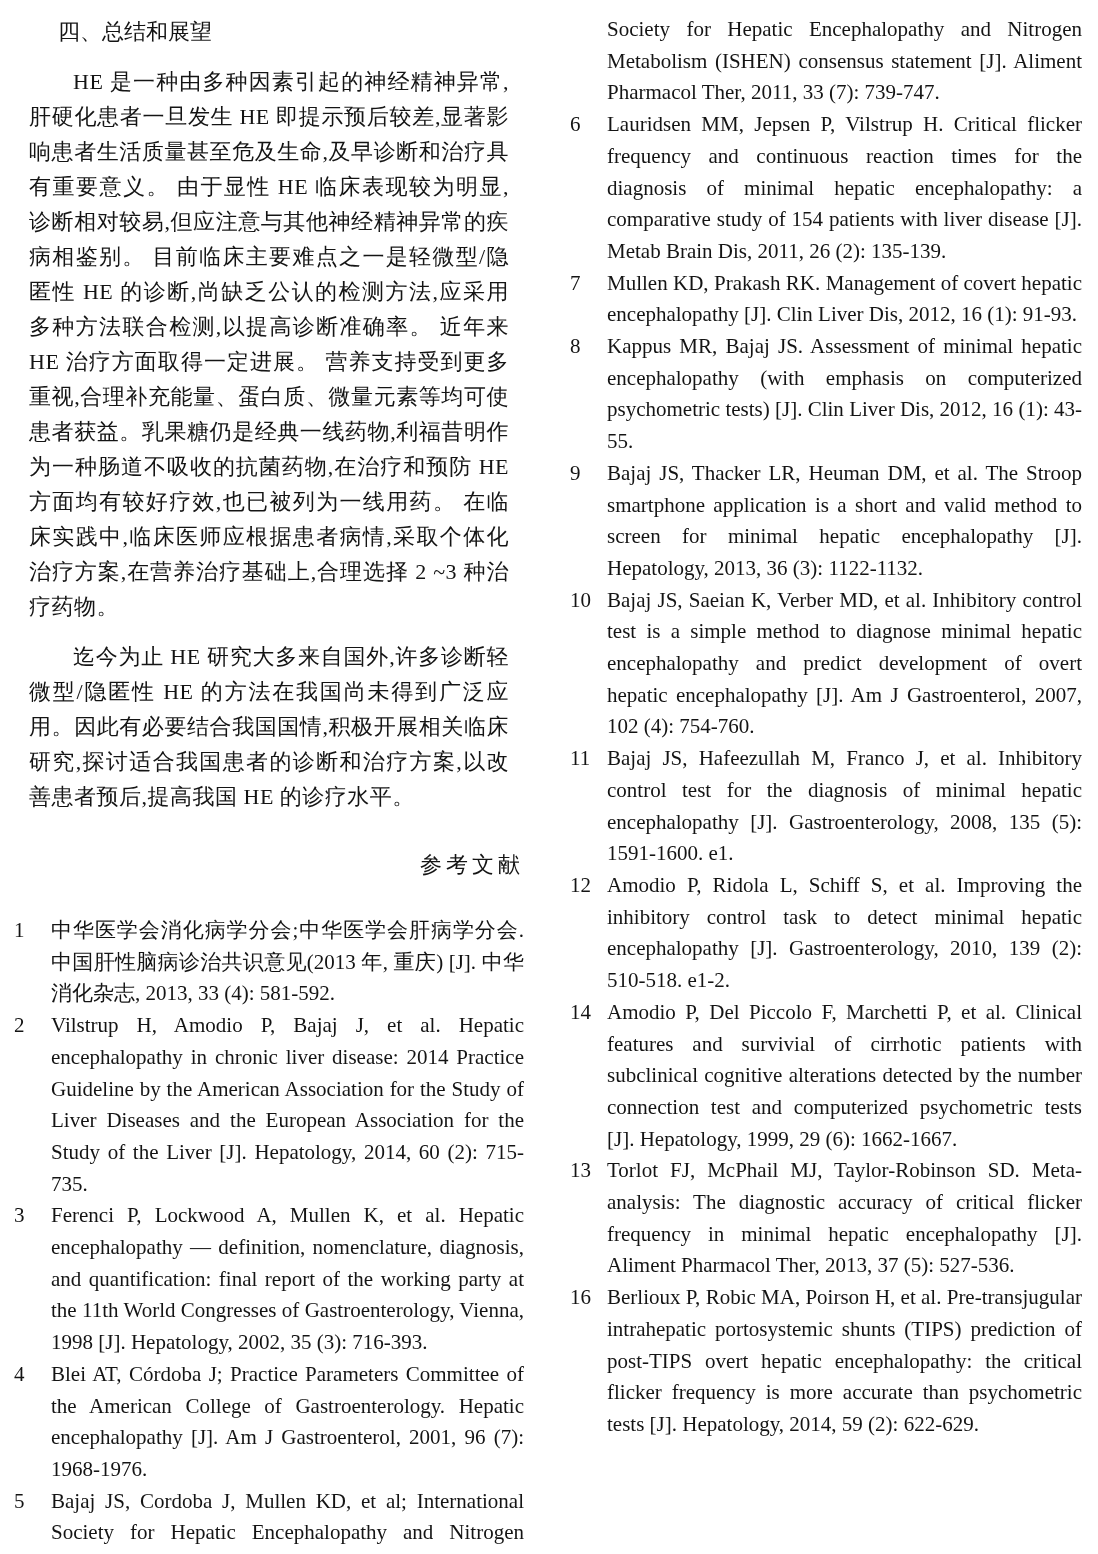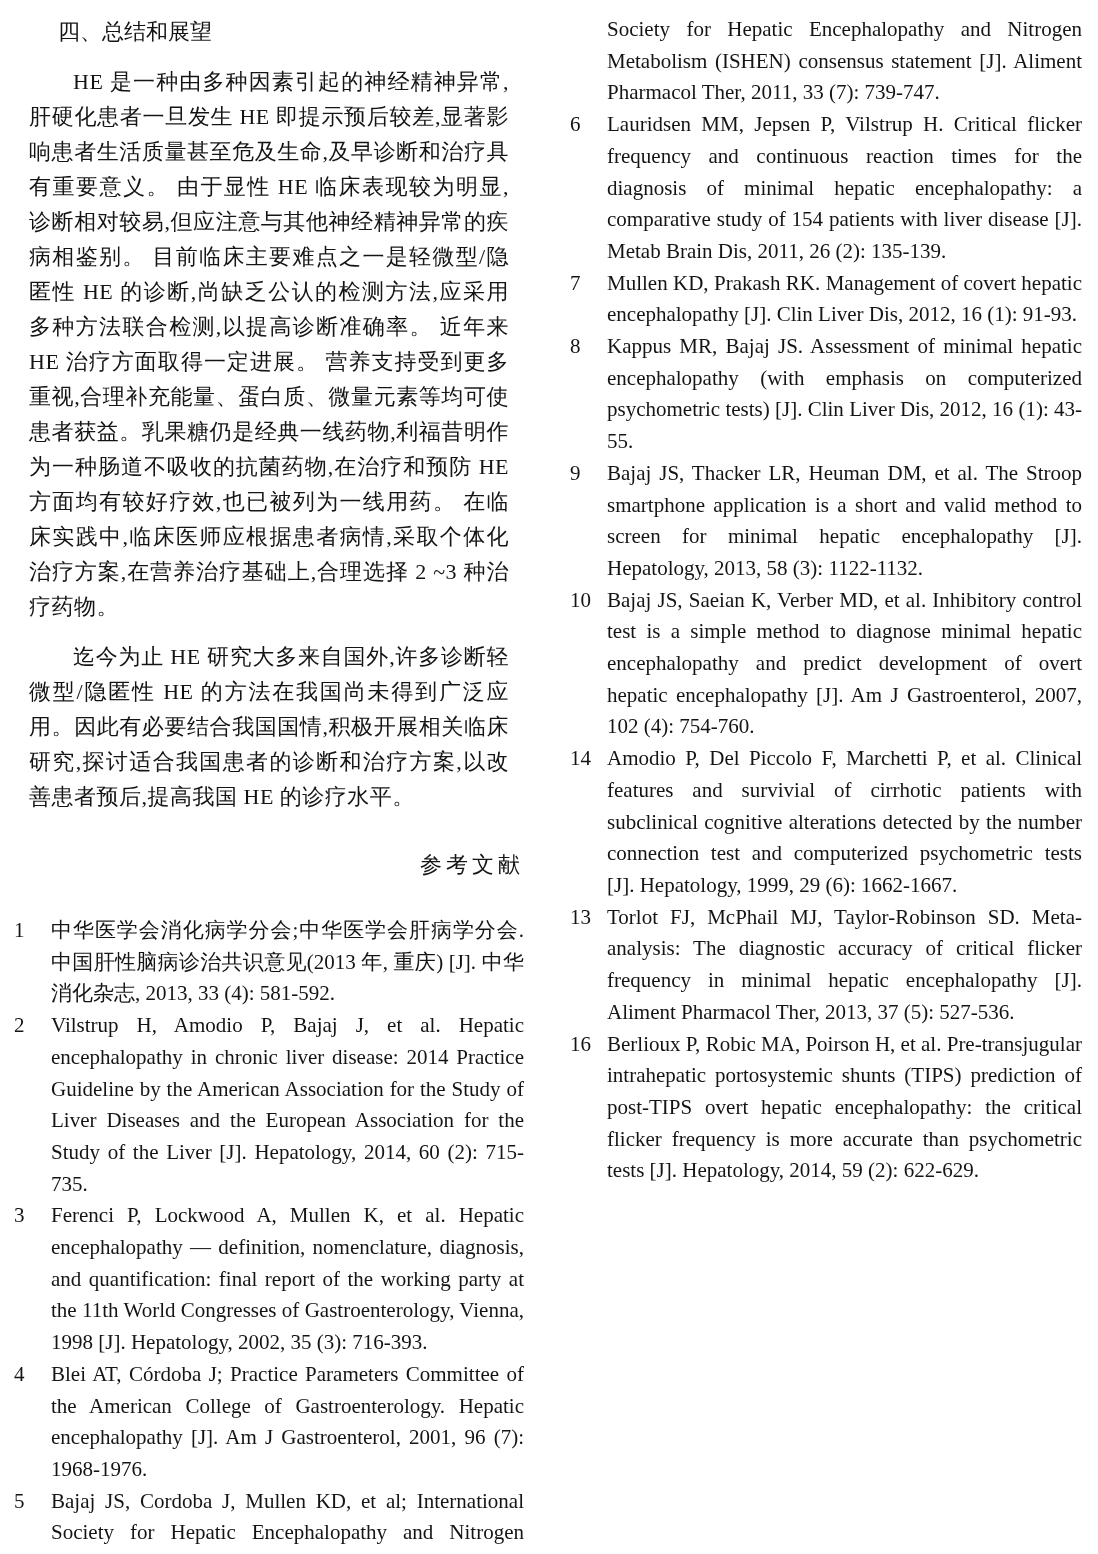--- a/index.html
+++ b/index.html
@@ -117,25 +117,33 @@
       <div class="ref-item">
         <span class="ref-num">7</span>
         <span class="ref-text">Mullen KD, Prakash RK. Management of covert hepatic encephalopathy [J]. Clin Liver Dis, 2012, 16 (1): 91-93.</span>
       </div>
       <div class="ref-item">
         <span class="ref-num">8</span>
         <span class="ref-text">Kappus MR, Bajaj JS. Assessment of minimal hepatic encephalopathy (with emphasis on computerized psychometric tests) [J]. Clin Liver Dis, 2012, 16 (1): 43-55.</span>
       </div>
       <div class="ref-item">
         <span class="ref-num">9</span>
-        <span class="ref-text">Bajaj JS, Thacker LR, Heuman DM, et al. The Stroop smartphone application is a short and valid method to screen for minimal hepatic encephalopathy [J]. Hepatology, 2013, 58 (3): 1122-1132.</span>
+        <span class="ref-text">Bajaj JS, Thacker LR, Heuman DM, et al. The Stroop smartphone application is a short and valid method to screen for minimal hepatic encephalopathy [J]. Hepatology, 2013, 36 (3): 1122-1132.</span>
       </div>
       <div class="ref-item">
         <span class="ref-num">10</span>
         <span class="ref-text">Bajaj JS, Saeian K, Verber MD, et al. Inhibitory control test is a simple method to diagnose minimal hepatic encephalopathy and predict development of overt hepatic encephalopathy [J]. Am J Gastroenterol, 2007, 102 (4): 754-760.</span>
+      </div>
+      <div class="ref-item">
+        <span class="ref-num">11</span>
+        <span class="ref-text">Bajaj JS, Hafeezullah M, Franco J, et al. Inhibitory control test for the diagnosis of minimal hepatic encephalopathy [J]. Gastroenterology, 2008, 135 (5): 1591-1600. e1.</span>
+      </div>
+      <div class="ref-item">
+        <span class="ref-num">12</span>
+        <span class="ref-text">Amodio P, Ridola L, Schiff S, et al. Improving the inhibitory control task to detect minimal hepatic encephalopathy [J]. Gastroenterology, 2010, 139 (2): 510-518. e1-2.</span>
       </div>
       <div class="ref-item">
         <span class="ref-num">14</span>
         <span class="ref-text">Amodio P, Del Piccolo F, Marchetti P, et al. Clinical features and survivial of cirrhotic patients with subclinical cognitive alterations detected by the number connection test and computerized psychometric tests [J]. Hepatology, 1999, 29 (6): 1662-1667.</span>
       </div>
       <div class="ref-item">
         <span class="ref-num">13</span>
         <span class="ref-text">Torlot FJ, McPhail MJ, Taylor-Robinson SD. Meta-analysis: The diagnostic accuracy of critical flicker frequency in minimal hepatic encephalopathy [J]. Aliment Pharmacol Ther, 2013, 37 (5): 527-536.</span>
       </div>
       <div class="ref-item">

